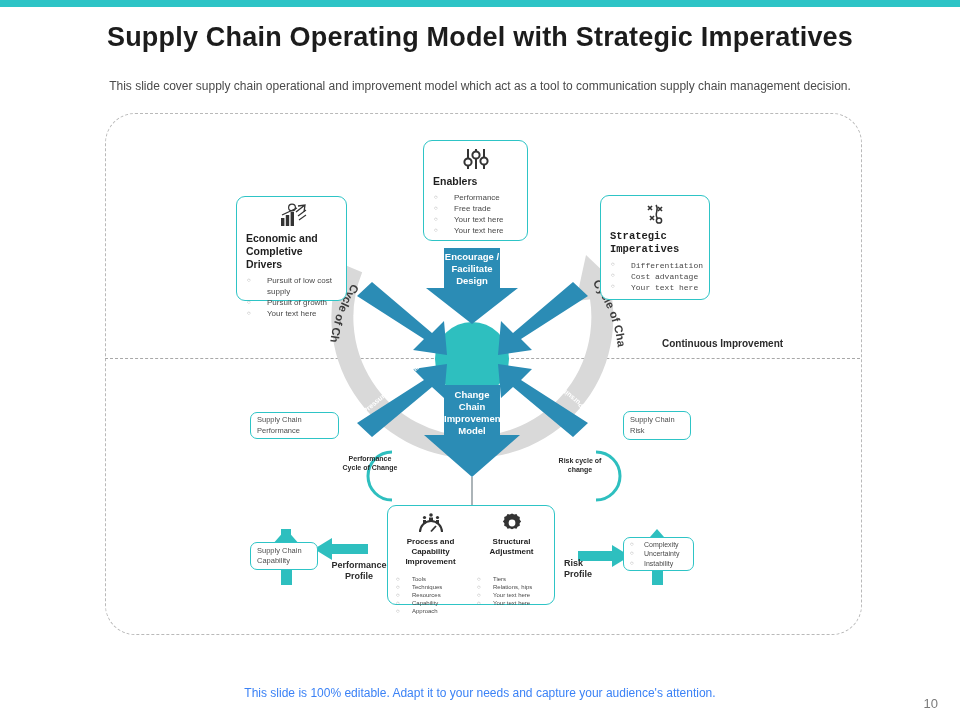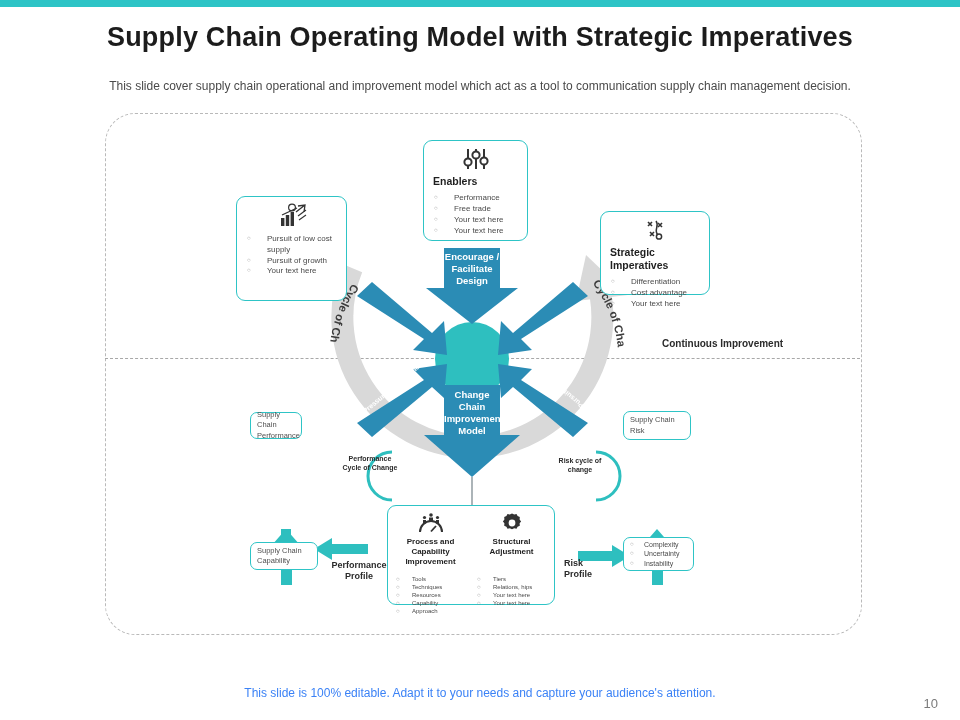--- a/index.html
+++ b/index.html
@@ -197,20 +197,21 @@
         <circle cx="15" cy="4.5" r="3.4" fill="none" stroke="#333" stroke-width="1.2"></circle>
         <rect x="4" y="15" width="3.4" height="8" fill="#333"></rect>
         <rect x="8.8" y="12" width="3.4" height="11" fill="#333"></rect>
         <rect x="13.6" y="9" width="3.4" height="14" fill="#333"></rect>
         <path d="M5 12 L20 5" stroke="#333" stroke-width="1.3" fill="none"></path>
         <path d="M19 9 L28 2 M21 3 L28 2 L27 9" stroke="#333" stroke-width="1.3" fill="none"></path>
         <path d="M21 13 L29 7" stroke="#333" stroke-width="1.1" fill="none"></path>
         <path d="M22 17 L29 12" stroke="#333" stroke-width="1.1" fill="none"></path>
       </svg>
     </div>
+    <div class="card-title" style="padding:3px 5px 0 5px;">Economic and Completive Drivers</div>
     <ul class="bullets">
       <li>Pursuit of low cost supply</li>
       <li>Pursuit of growth</li>
       <li>Your text here</li>
     </ul>
   </div>
 
   <div class="card" style="left:423px;top:35px;width:105px;height:101px;padding:6px 4px;">
     <div class="icon-wrap" style="height:24px;">
       <svg width="26" height="24" viewBox="0 0 26 24">
@@ -224,39 +225,39 @@
     </div>
     <div class="card-title" style="padding:4px 5px 0 5px;">Enablers</div>
     <ul class="bullets">
       <li>Performance</li>
       <li>Free trade</li>
       <li>Your text here</li>
       <li>Your text here</li>
     </ul>
   </div>
 
-  <div class="card" style="left:600px;top:106px;width:110px;height:84px;padding:6px 4px;">
+  <div class="card" style="left:600px;top:90px;width:110px;height:105px;padding:6px 4px;font-family:Liberation Mono, monospace;">
     <div class="icon-wrap" style="height:25px;">
       <svg width="30" height="25" viewBox="0 0 30 25">
         <path d="M8 4 L12 8 M12 4 L8 8" stroke="#333" stroke-width="1.6"></path>
         <path d="M18 5 L22 9 M22 5 L18 9" stroke="#333" stroke-width="1.6"></path>
         <path d="M10 14 L14 18 M14 14 L10 18" stroke="#333" stroke-width="1.6"></path>
         <path d="M16 3 C20 8, 13 12, 18 17" stroke="#333" stroke-width="1.5" fill="none"></path>
         <circle cx="19" cy="18.5" r="2.6" fill="none" stroke="#333" stroke-width="1.5"></circle>
       </svg>
     </div>
     <div class="card-title" style="padding:3px 5px 0 5px;">Strategic Imperatives</div>
     <ul class="bullets">
       <li>Differentiation</li>
       <li>Cost advantage</li>
       <li>Your text here</li>
     </ul>
   </div>
 
-  <div class="card-plain" style="left:250px;top:307px;width:52px;height:27px;padding:8px 6px;">
+  <div class="card-plain" style="left:250px;top:307px;width:89px;height:27px;padding:8px 6px;">
     <span class="tiny-label">Supply Chain Performance</span>
   </div>
 
   <div class="card-plain" style="left:623px;top:306px;width:68px;height:29px;padding:0 6px;">
     <span class="tiny-label">Supply Chain Risk</span>
   </div>
 
   <div class="card-plain" style="left:250px;top:437px;width:68px;height:28px;padding:0 6px;">
     <span class="tiny-label">Supply Chain Capability</span>
   </div>

